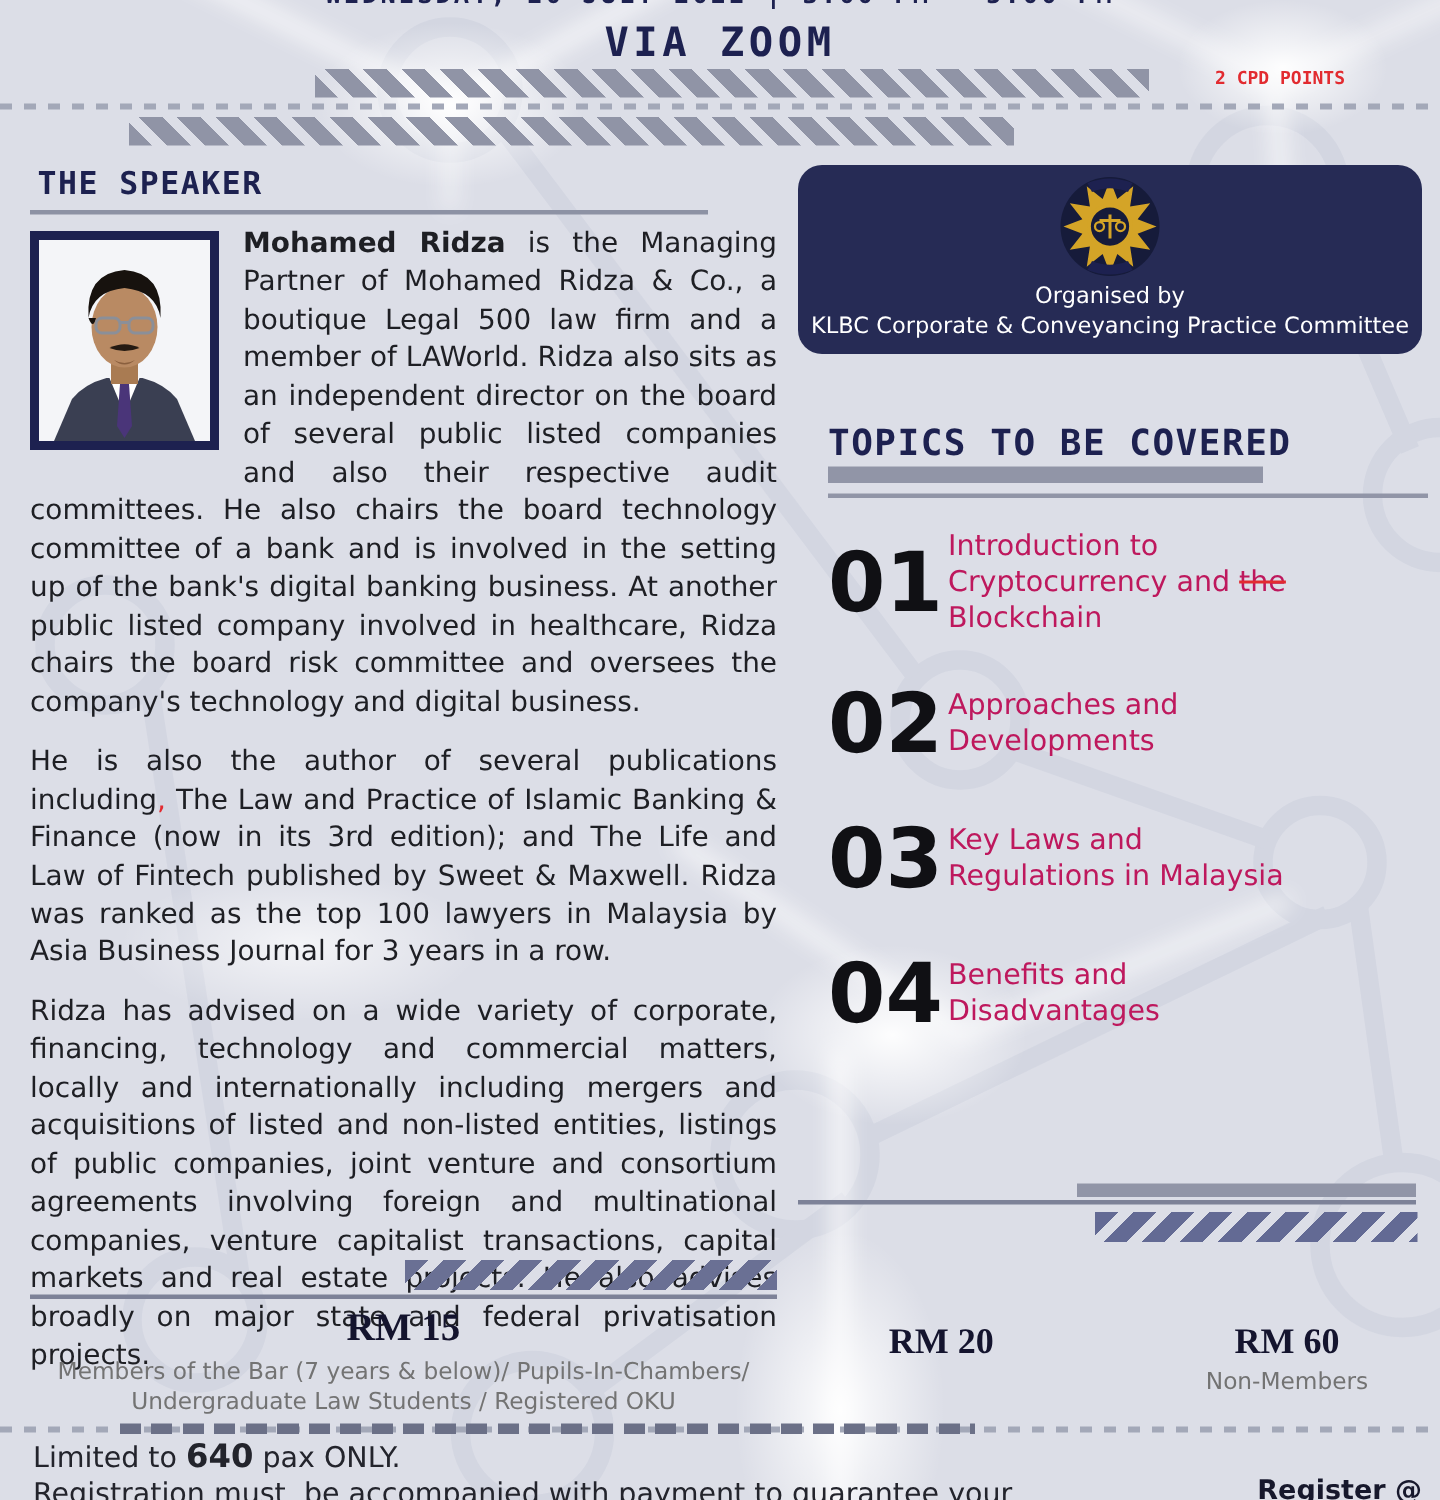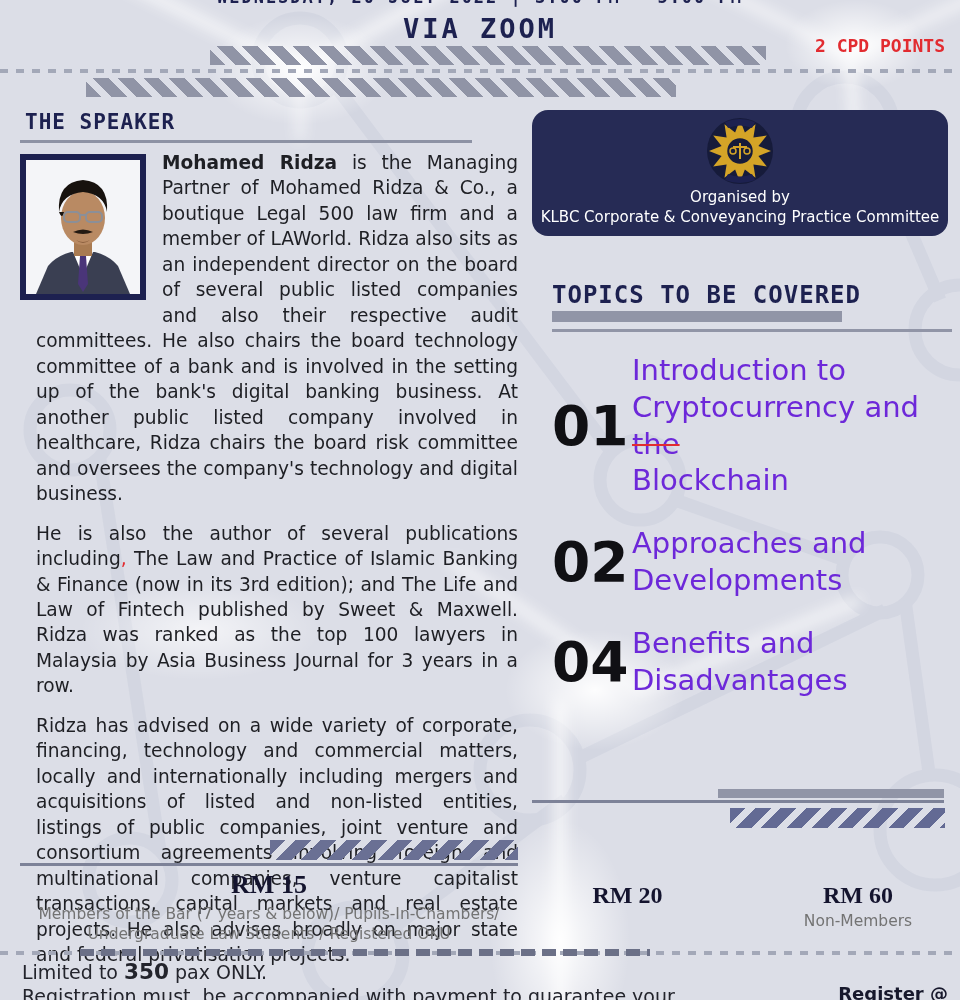--- a/index.html
+++ b/index.html
@@ -16,48 +16,48 @@
   .stripe-up{background:repeating-linear-gradient(135deg,#636a94 0 11px,rgba(0,0,0,0) 11px 18px);}
   .dashes{background:repeating-linear-gradient(90deg,#a3a8b8 0 8px,rgba(0,0,0,0) 8px 16px);}
   .rope{background:repeating-linear-gradient(90deg,#6b7087 0 14px,rgba(0,0,0,0) 14px 21px);}
   .gray-line{background:#7d8298;}
   .gray-bar{background:#9195a7;}
 
   
   .clipped-line{left:0; top:-13px; width:100%; height:25px; overflow:hidden;
     text-align:center; font-size:17px; letter-spacing:2px;}
   .via-zoom{left:0; top:13px; width:100%; text-align:center; font-size:27px; letter-spacing:3px;}
-  .cpd{left:810px; top:35px; width:140px; font-size:18px; text-align:center;}
+  .cpd{left:810px; top:45px; width:140px; font-size:12px; text-align:left;}
 
   
   .sec-title-speaker{left:25px; top:110px; font-size:21px; letter-spacing:1px;}
   .speaker-underline{left:20px; top:140px; width:452px; height:3px; background:#8d92a4;}
   .bio{left:20px; top:150px; width:498px; font-size:18.6px; line-height:1.37;
     text-align:justify;}
-  .bio p{margin:0 0 14px 16px;}
+  .bio p{margin:0 0 14px 0;}
   .photo-frame{float:left; width:114px; height:134px; border:6px solid #1d2150;
     background:#f5f6f8; margin:4px 16px 6px 0;}
   .red{color:#e22b30;}
   .struck{text-decoration:line-through; text-decoration-color:#e22b30; text-decoration-thickness:2px;}
 
   
   .org-box{left:532px; top:110px; width:416px; height:126px; background:#262b55;
     border-radius:16px; color:#fff; text-align:center;}
   .org-logo{position:absolute; left:173px; top:6px; width:70px; height:70px;}
   .org-line1{position:absolute; left:0; top:78px; width:100%; font-size:15px;}
   .org-line2{position:absolute; left:0; top:98px; width:100%; font-size:15px;}
 
   
   .sec-title-topics{left:552px; top:281px; font-size:24px; letter-spacing:1px;}
   .topics-bar{left:552px; top:311px; width:290px; height:11px;}
   .topics-line{left:552px; top:329px; width:400px; height:3px; background:#9195a7;}
   .topics-list{left:552px; top:352px; width:400px; display:flex; flex-direction:column; gap:26px;}
   .topic-row{display:flex; align-items:center; gap:18px;}
   .topic-num{font-size:55px; font-weight:bold; color:#101014; width:62px; flex:none;}
-  .topic-text{font-size:29px; color:#6d28d9; line-height:1.27; white-space:pre-line;}
+  .topic-text{font-size:19px; color:#be185d; line-height:1.27; white-space:pre-line;}
 
   
   .bar-left-stripe{left:270px; top:840px; width:248px; height:20px;
     background:repeating-linear-gradient(135deg,#6a7094 0 11px,rgba(0,0,0,0) 11px 18px);}
   .line-left{left:20px; top:863px; width:498px; height:3px;}
   .bar-right-gray{left:718px; top:789px; width:226px; height:9px;}
   .line-right{left:532px; top:800px; width:412px; height:3px;}
   .bar-right-stripe{left:730px; top:808px; width:215px; height:20px;}
 
   
@@ -189,20 +189,25 @@
       <div class="topic-text"><span>Introduction to
 Cryptocurrency and </span><span class="struck">the</span><span>
 Blockchain</span></div>
     </div>
     <div class="topic-row">
       <div class="topic-num">02</div>
       <div class="topic-text">Approaches and
 Developments</div>
     </div>
     <div class="topic-row">
+      <div class="topic-num">03</div>
+      <div class="topic-text">Key Laws and
+Regulations in Malaysia</div>
+    </div>
+    <div class="topic-row">
       <div class="topic-num">04</div>
       <div class="topic-text">Benefits and
 Disadvantages</div>
     </div>
   </div>
 
   <div class="abs bar-left-stripe"></div>
   <div class="abs gray-line line-left"></div>
   <div class="abs gray-bar bar-right-gray"></div>
   <div class="abs gray-line line-right"></div>
@@ -216,17 +221,17 @@
   <div class="abs price-block-2 price-sm">
     <div class="price">RM 20</div>
   </div>
   <div class="abs price-block-3 price-sm">
     <div class="price">RM 60</div>
     <div class="price-desc">Non-Members</div>
   </div>
 
   <div class="abs dashes footer-dashes"></div>
   <div class="abs rope footer-rope"></div>
-  <div class="abs limited"><span>Limited to </span><b>350</b><span> pax ONLY.</span></div>
+  <div class="abs limited"><span>Limited to </span><b>640</b><span> pax ONLY.</span></div>
   <div class="abs reg-line">Registration must  be accompanied with payment to guarantee your</div>
   <div class="abs reg-link">Register @ www.klbar.org.my</div>
 
 </div>
 
 </body></html>

